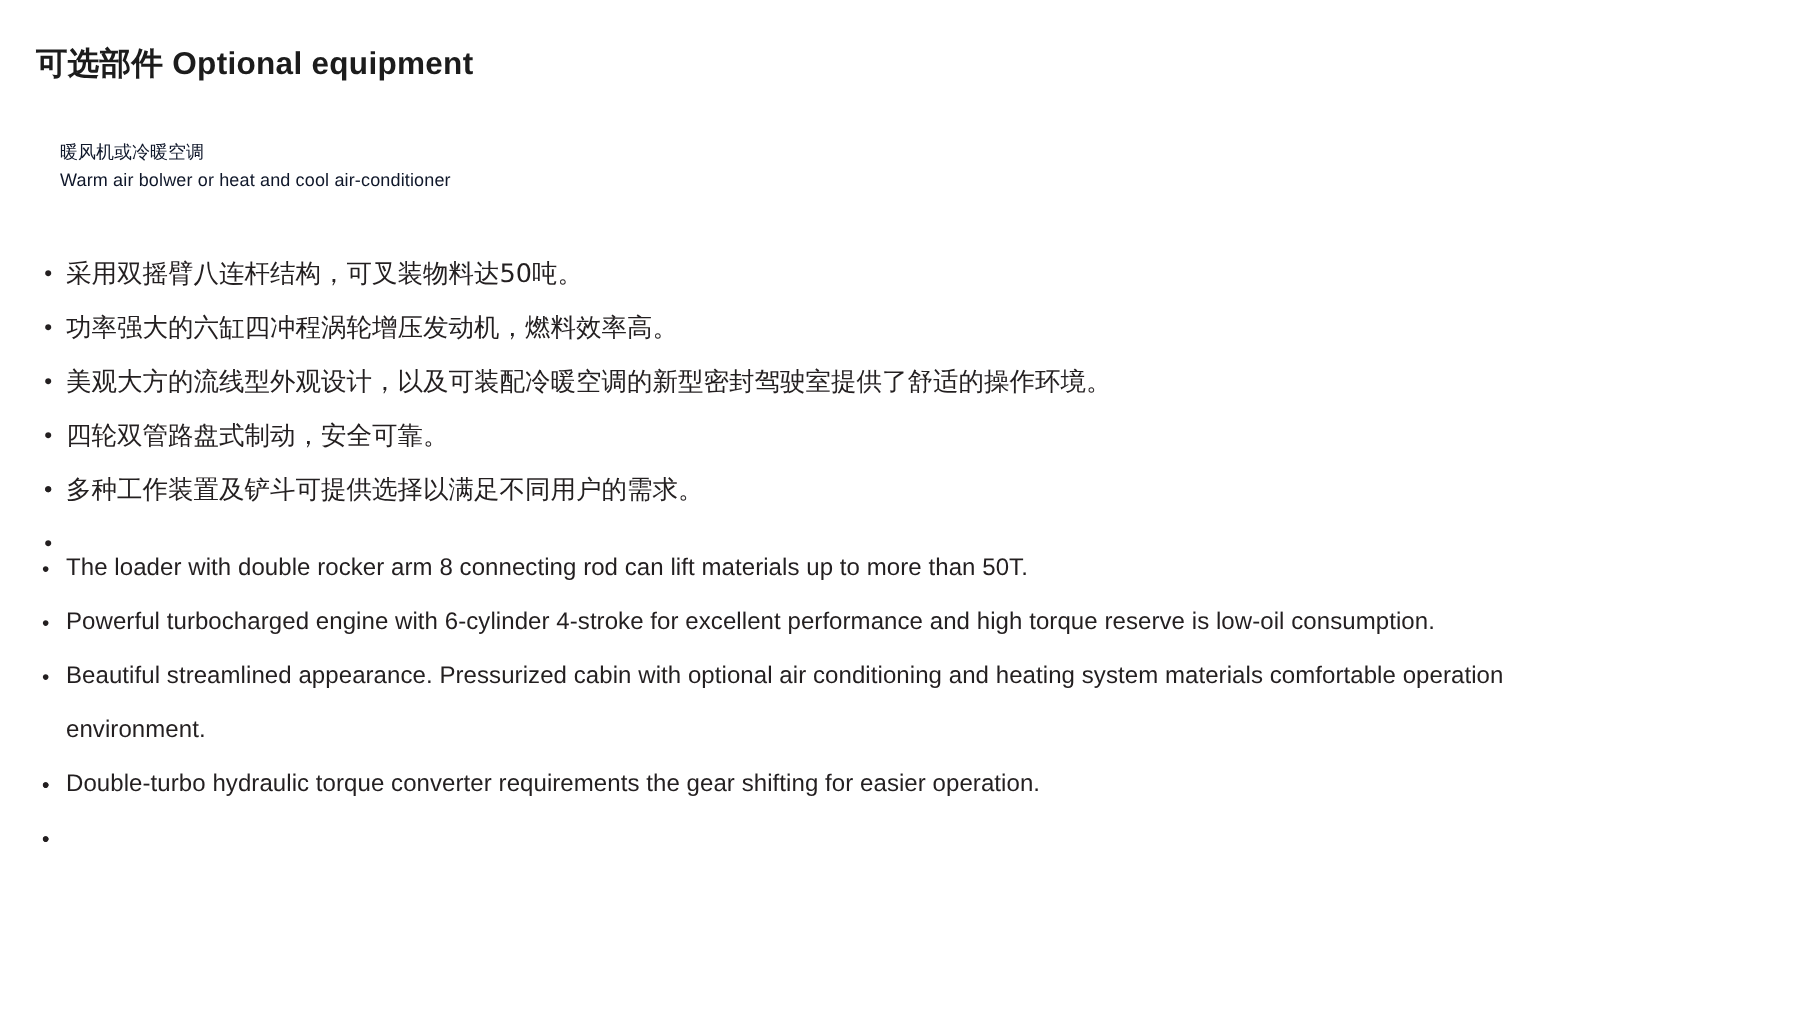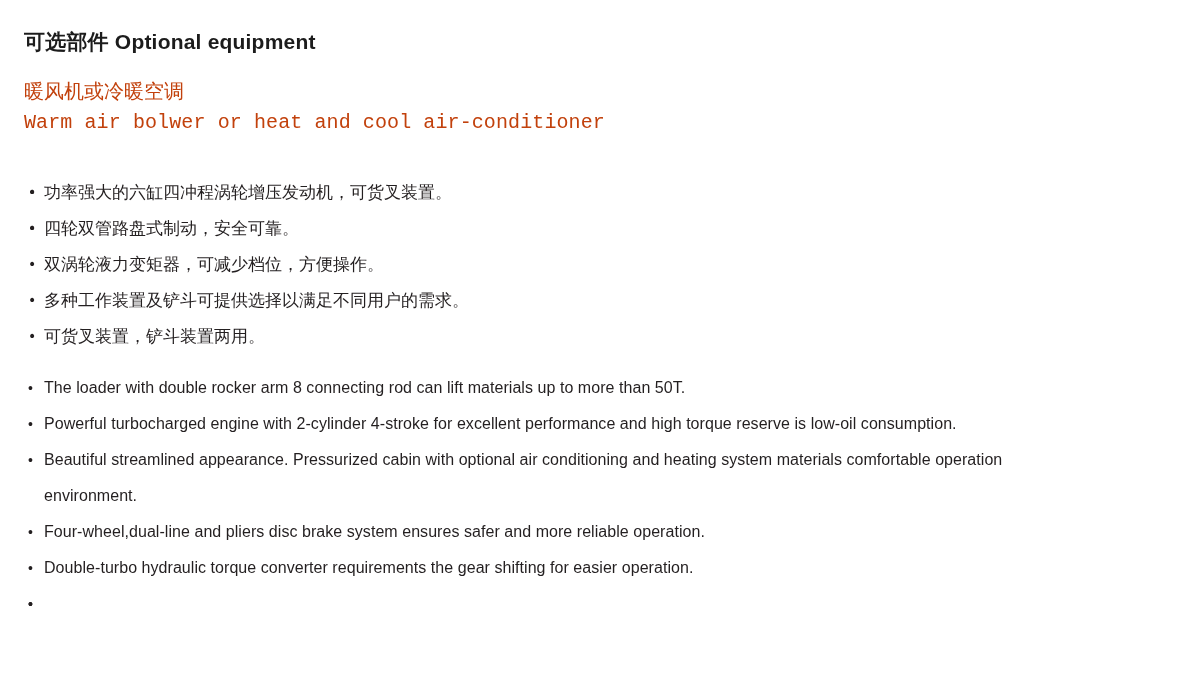--- a/index.html
+++ b/index.html
@@ -31,33 +31,33 @@
   }
   .title .zh {
     font-family: "DejaVu Sans", "Liberation Sans", sans-serif;
     font-weight: bold;
   }
   .title .en {
     font-family: "Liberation Sans", sans-serif;
     font-weight: bold;
   }
   .subtitle {
-    margin: 0;
+    margin: 16px;
     padding-top: 20px;
-    font-size: 20px;
+    font-size: 12px;
     line-height: 1.55;
-    color: #c2410c;
+    color: #0f172a;
     font-weight: normal;
   }
   .subtitle .zh {
     font-family: "DejaVu Sans", "Liberation Sans", sans-serif;
     display: block;
   }
   .subtitle .en {
-    font-family: Liberation Mono, monospace;
+    font-family: Liberation Sans, sans-serif;
     display: block;
     letter-spacing: 0.1px;
   }
   .list {
     list-style: none;
     margin: 0;
     padding: 0;
   }
   .list-zh {
     margin-top: 36px;
@@ -99,32 +99,32 @@
     <span class="zh">可选部件</span>
     <span class="en">Optional equipment</span>
   </h1>
 
   <p class="subtitle">
     <span class="zh">暖风机或冷暖空调</span>
     <span class="en">Warm air bolwer or heat and cool air-conditioner</span>
   </p>
 
   <ul class="list list-zh">
+    <li><span class="bullet">•</span><span>采用双摇臂八连杆结构，可叉装物料达50吨。</span></li>
+    <li><span class="bullet">•</span><span>功率强大的六缸四冲程涡轮增压发动机，燃料效率高。</span></li>
+    <li><span class="bullet">•</span><span>美观大方的流线型外观设计，以及可装配冷暖空调的新型密封驾驶室提供了舒适的操作环境。</span></li>
+    <li><span class="bullet">•</span><span>四轮双管路盘式制动，安全可靠。</span></li>
     <li><span class="bullet">•</span></li>
-    <li><span class="bullet">•</span><span>功率强大的六缸四冲程涡轮增压发动机，可货叉装置。</span></li>
+    <li><span class="bullet">•</span><span>多种工作装置及铲斗可提供选择以满足不同用户的需求。</span></li>
     <li><span class="bullet">•</span></li>
-    <li><span class="bullet">•</span><span>四轮双管路盘式制动，安全可靠。</span></li>
-    <li><span class="bullet">•</span><span>双涡轮液力变矩器，可减少档位，方便操作。</span></li>
-    <li><span class="bullet">•</span><span>多种工作装置及铲斗可提供选择以满足不同用户的需求。</span></li>
-    <li><span class="bullet">•</span><span>可货叉装置，铲斗装置两用。</span></li>
   </ul>
 
   <ul class="list list-en">
     <li><span class="bullet">•</span><span>The loader with double rocker arm 8 connecting rod can lift materials up to more than 50T.</span></li>
-    <li><span class="bullet">•</span><span>Powerful turbocharged  engine with 2-cylinder 4-stroke for excellent performance and high torque reserve is low-oil consumption.</span></li>
+    <li><span class="bullet">•</span><span>Powerful turbocharged  engine with 6-cylinder 4-stroke for excellent performance and high torque reserve is low-oil consumption.</span></li>
     <li><span class="bullet">•</span><span>Beautiful streamlined appearance. Pressurized cabin with optional air conditioning and heating system materials comfortable operation environment.</span></li>
-    <li><span class="bullet">•</span><span>Four-wheel,dual-line and pliers disc brake system ensures safer and more reliable operation.</span></li>
+    <li><span class="bullet">•</span></li>
     <li><span class="bullet">•</span><span>Double-turbo hydraulic torque converter requirements the gear shifting for easier operation.</span></li>
     <li><span class="bullet">•</span></li>
     <li><span class="bullet">•</span></li>
   </ul>
 
 </div>
 
 </body></html>

